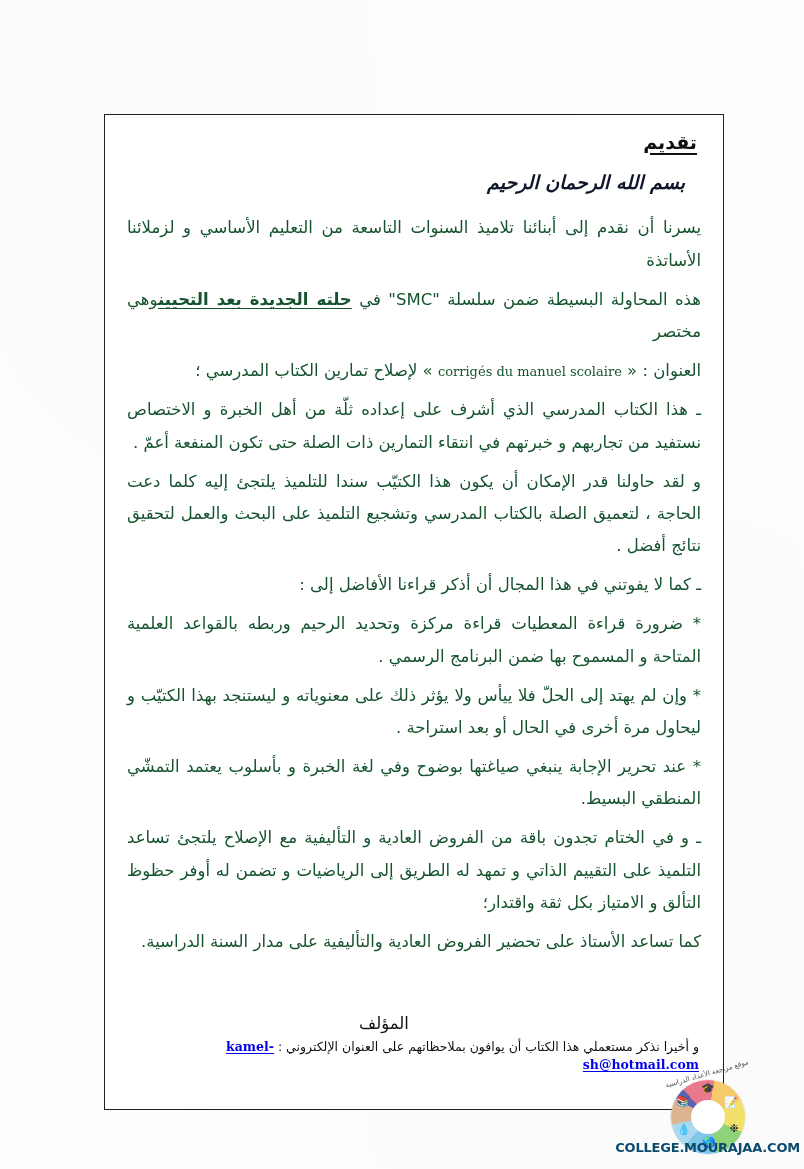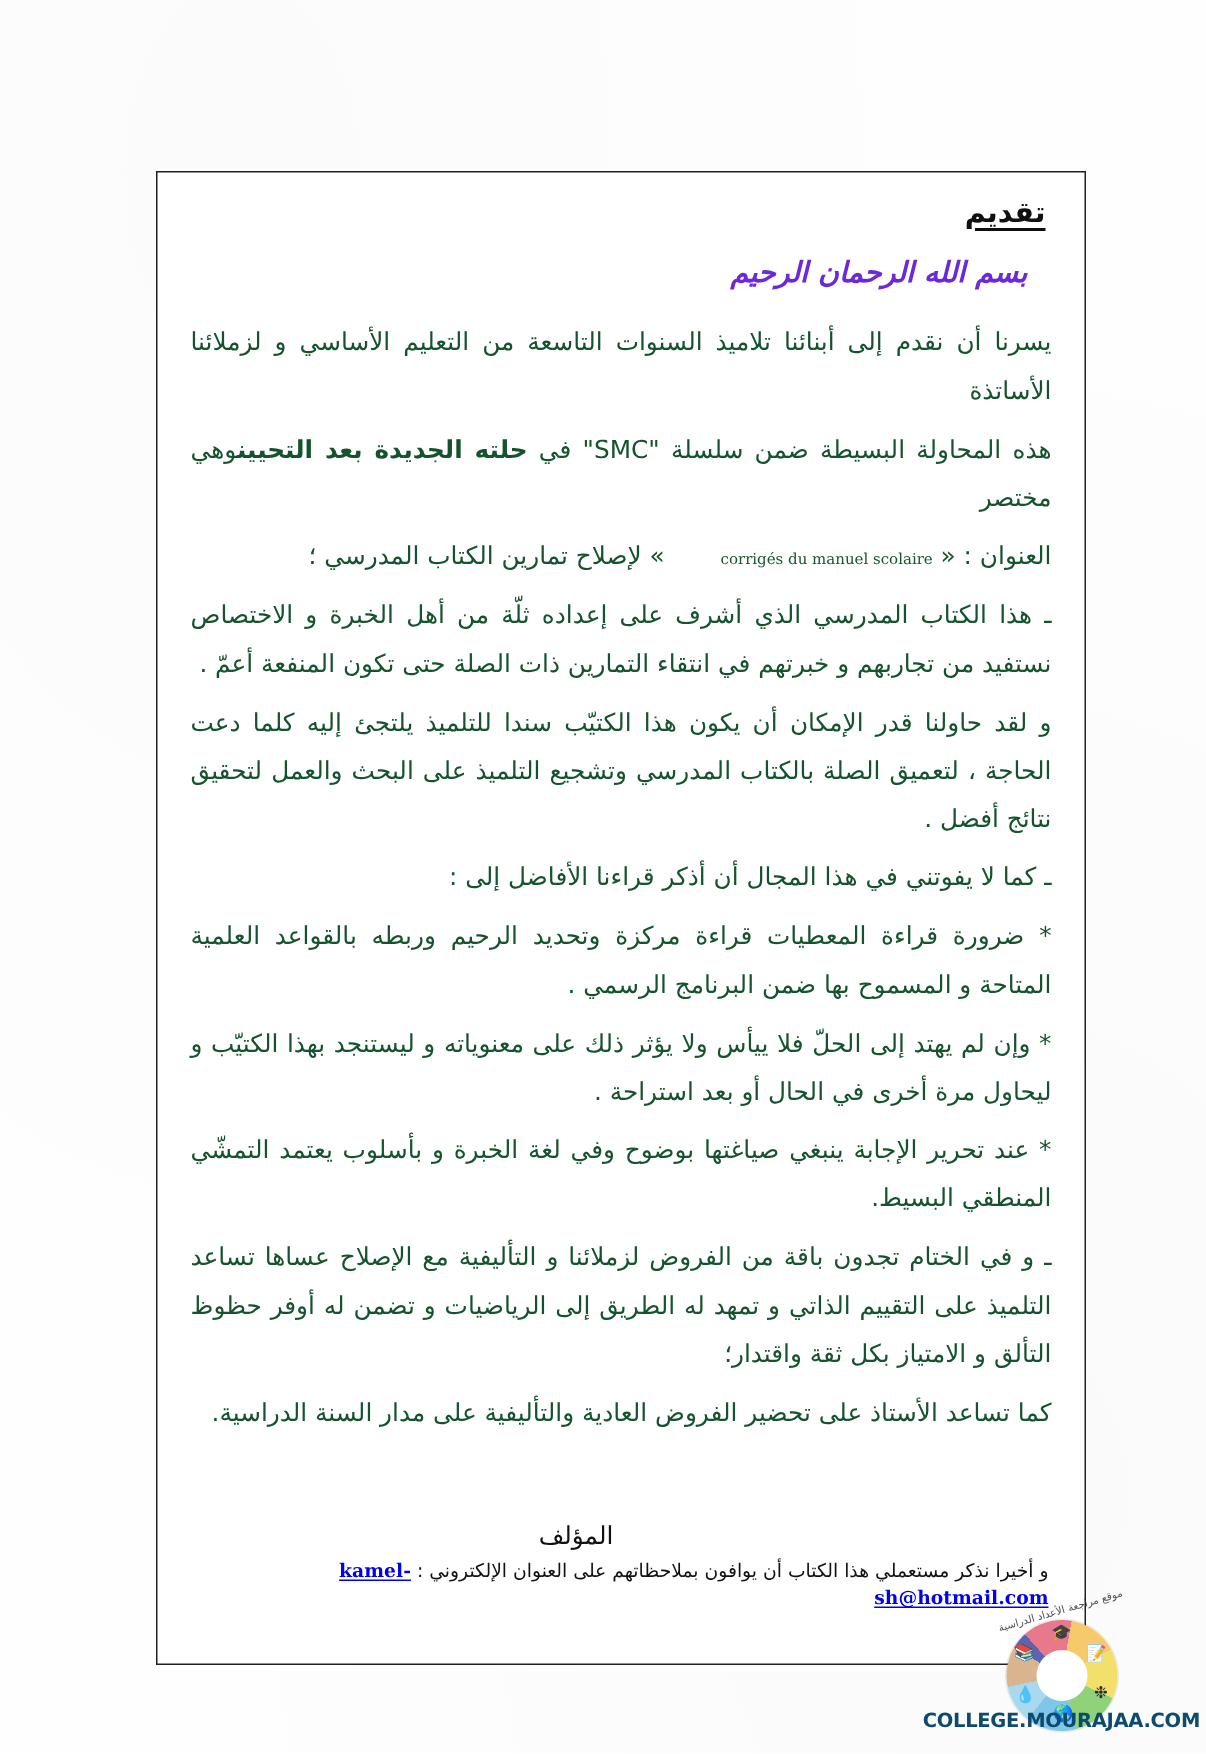--- a/index.html
+++ b/index.html
@@ -67,47 +67,47 @@
     margin: 6px 4px 16px 0;
     line-height: 1.2;
     letter-spacing: 0.3px;
   }
 
   .basmala {
     font-family: "DejaVu Serif", "Liberation Serif", serif;
     font-weight: 700;
     font-style: italic;
     font-size: 19px;
-    color: #6d28d9;
+    color: #0f172a;
     margin: 0 16px 18px 0;
     line-height: 1.3;
   }
 
   .para {
     font-family: "DejaVu Sans", "Liberation Sans", sans-serif;
     font-size: 16.5px;
     color: #14532d;
     line-height: 1.95;
     margin: 0 0 7px 0;
     text-align: justify;
     text-justify: inter-word;
   }
   .para.rightal { text-align: right; }
 
   .para b, .hl {
     font-weight: 700;
+    text-decoration: underline;
     text-underline-offset: 3px;
   }
 
   .latin {
     font-family: "DejaVu Serif", "Liberation Serif", serif;
     direction: ltr;
     unicode-bidi: embed;
-    font-size: 10px;
-    margin-left: 32px;
+    font-size: 13px;
   }
 
   .signature {
     font-family: "DejaVu Sans", "Liberation Sans", sans-serif;
     font-size: 16.5px;
     color: #111;
     text-align: center;
     margin-top: 56px;
     margin-right: 60px;
   }
@@ -236,21 +236,21 @@
 
       <p class="para rightal">ـ كما لا يفوتني في هذا المجال أن أذكر قراءنا الأفاضل إلى :</p>
 
       <p class="para">* ضرورة قراءة المعطيات قراءة مركزة وتحديد الرحيم وربطه بالقواعد العلمية المتاحة و المسموح بها ضمن البرنامج الرسمي .</p>
 
 
       <p class="para">* وإن لم يهتد إلى الحلّ فلا ييأس ولا يؤثر ذلك على معنوياته و ليستنجد بهذا الكتيّب و ليحاول مرة أخرى في الحال أو بعد استراحة .</p>
 
       <p class="para">* عند تحرير الإجابة ينبغي صياغتها بوضوح وفي لغة الخبرة و بأسلوب يعتمد التمشّي المنطقي البسيط.</p>
 
-      <p class="para">ـ و في الختام تجدون باقة من الفروض لزملائنا و التأليفية مع الإصلاح عساها تساعد التلميذ على التقييم الذاتي و تمهد له الطريق إلى الرياضيات و تضمن له أوفر حظوظ التألق و الامتياز بكل ثقة واقتدار؛</p>
+      <p class="para">ـ و في الختام تجدون باقة من الفروض العادية و التأليفية مع الإصلاح يلتجئ تساعد التلميذ على التقييم الذاتي و تمهد له الطريق إلى الرياضيات و تضمن له أوفر حظوظ التألق و الامتياز بكل ثقة واقتدار؛</p>
 
       <p class="para rightal">كما تساعد الأستاذ على تحضير الفروض العادية والتأليفية على مدار السنة الدراسية.</p>
 
       <p class="signature">المؤلف</p>
 
       <div class="footer-note">
         <span>و أخيرا نذكر مستعملي هذا الكتاب أن يوافون بملاحظاتهم على العنوان الإلكتروني : </span><a class="mail" href="#">kamel-sh@hotmail.com</a>
       </div>
 
     </div>

